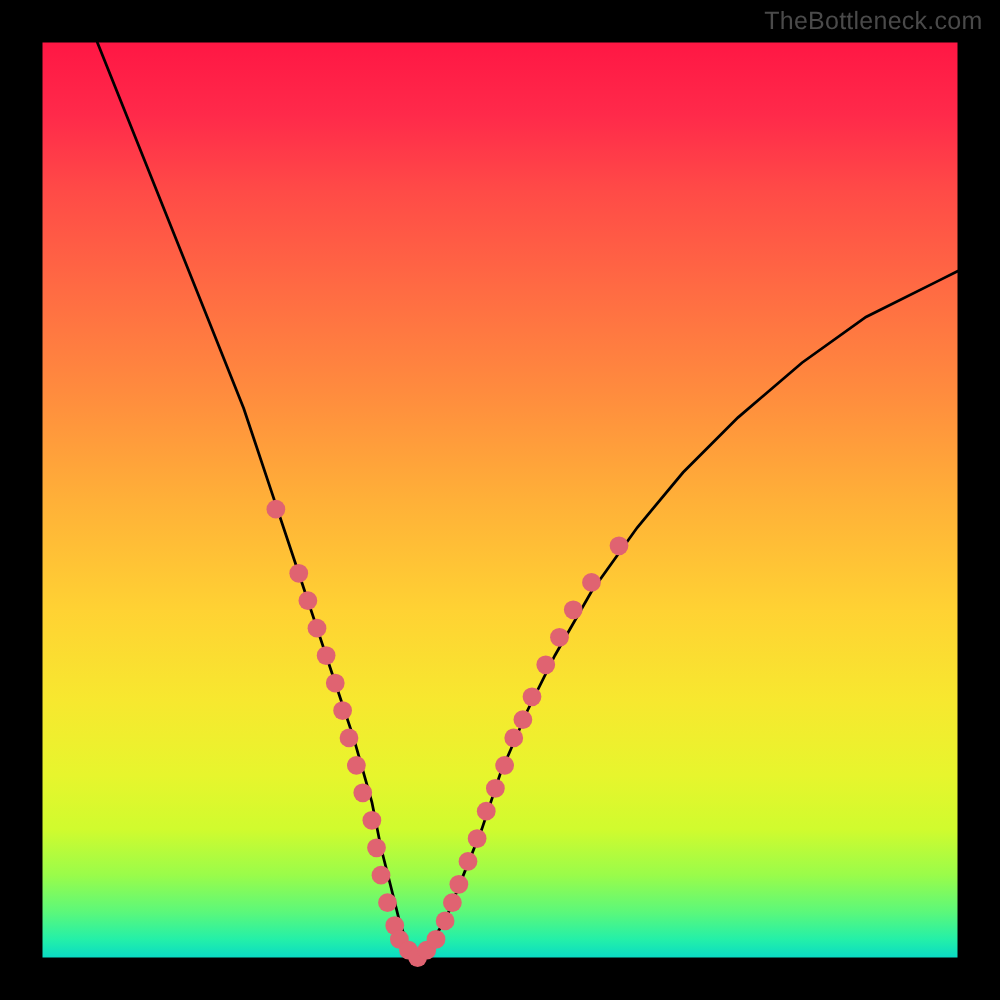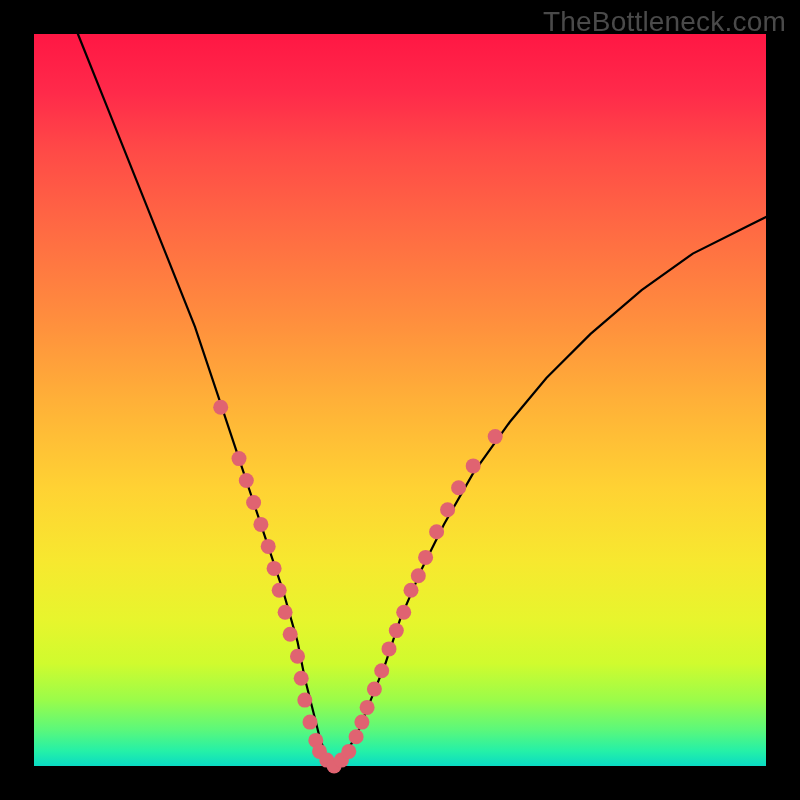--- a/index.html
+++ b/index.html
@@ -39,21 +39,21 @@
       #5cf87a 95%,
       #24f0a8 98%,
       #0adbc4 100%
     );
   }
   .watermark {
     position: absolute;
     top: 6px;
     right: 14px;
     color: #4a4a4a;
-    font-size: 28px;
+    font-size: 20px;
     font-weight: 500;
     letter-spacing: 0.2px;
     user-select: none;
   }
   svg.curve {
     position: absolute;
     left: 0;
     top: 0;
     width: 732px;
     height: 732px;

